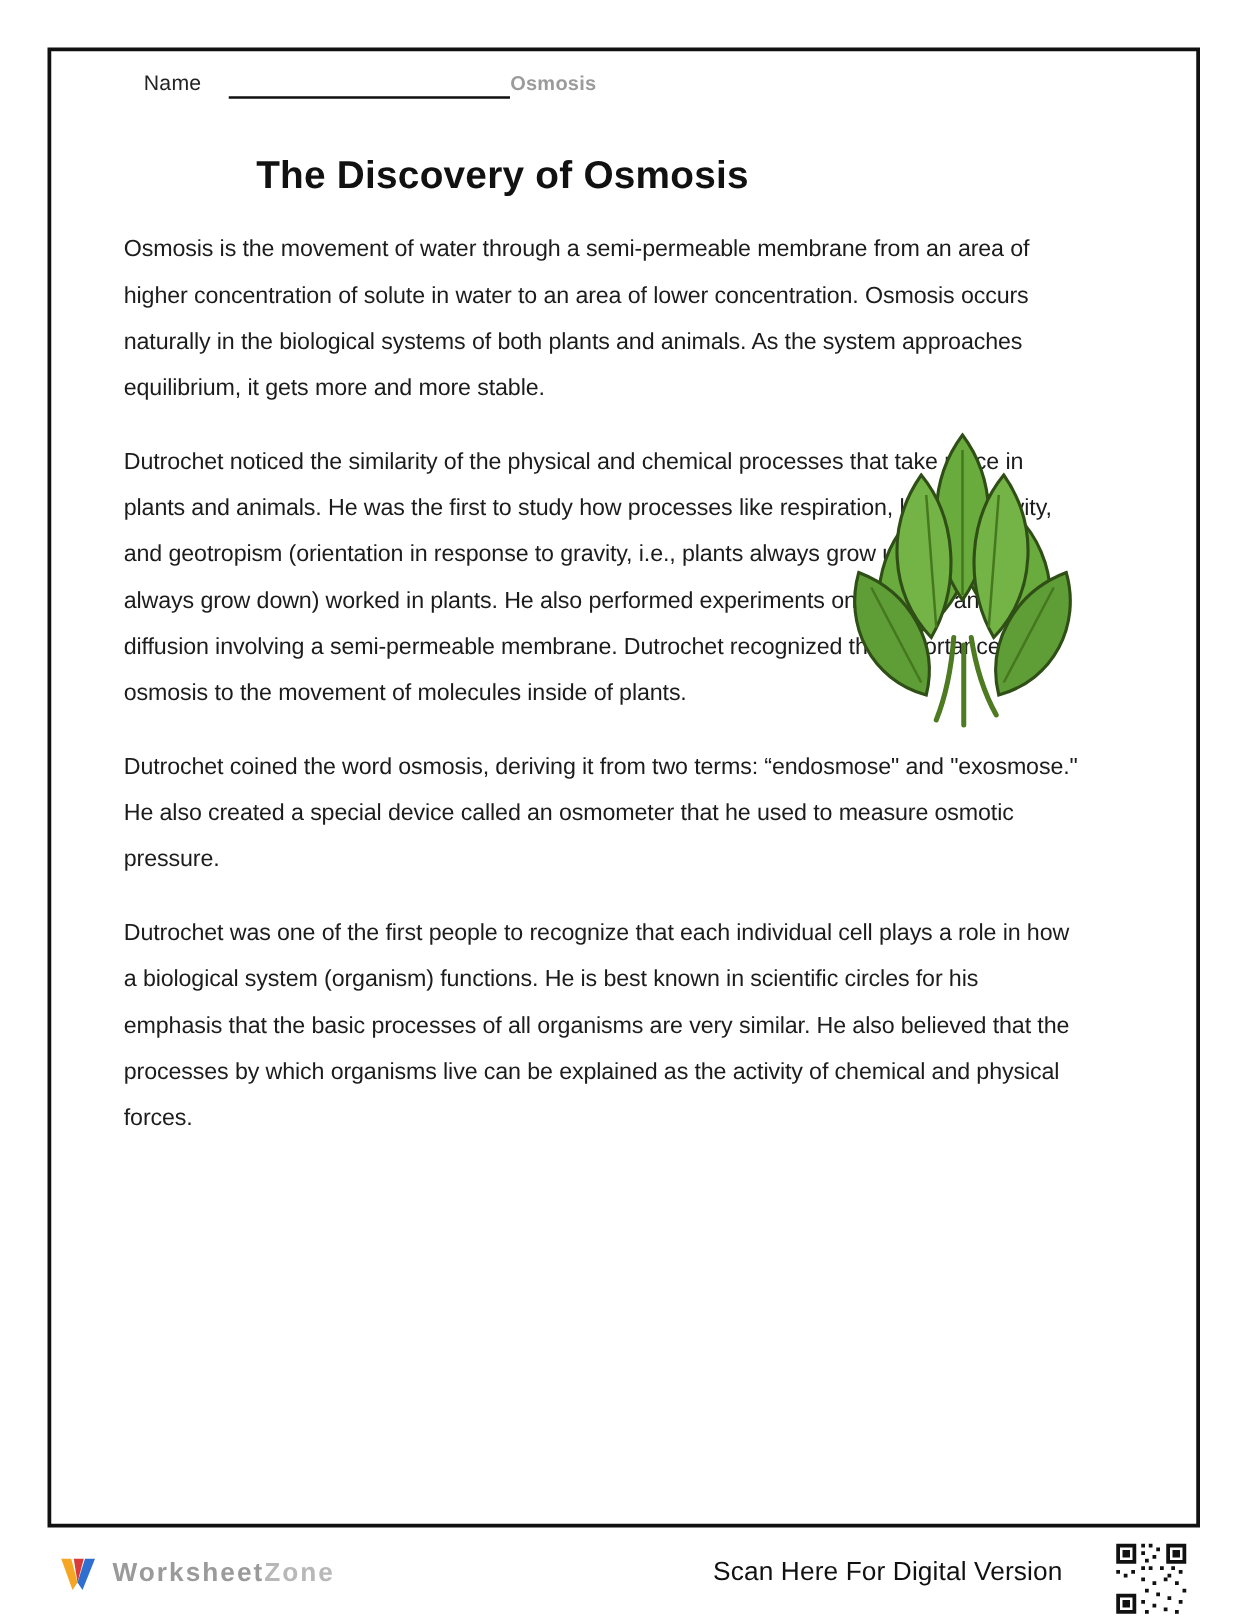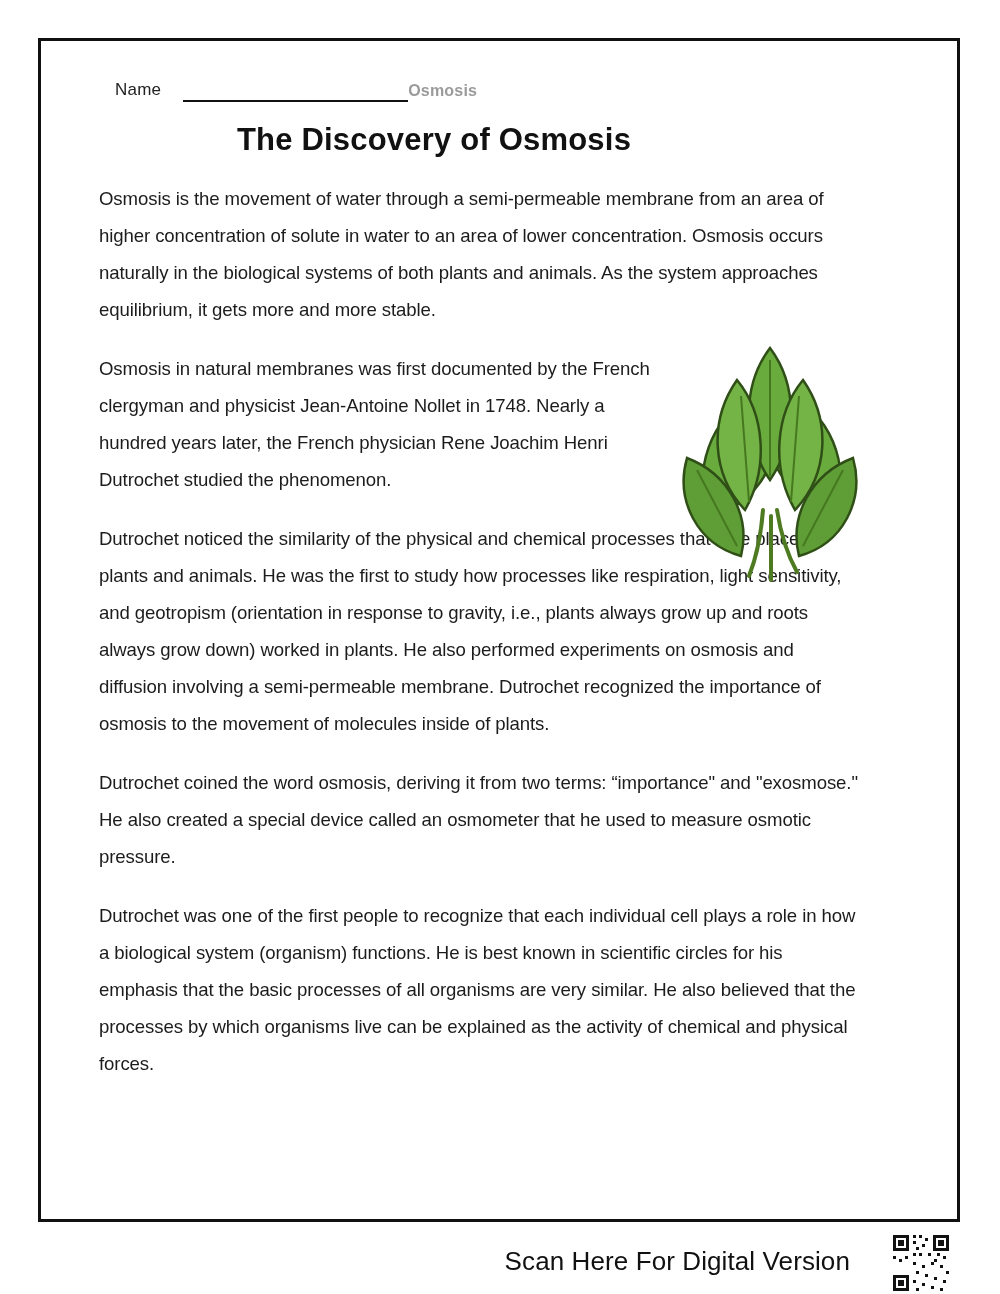--- a/index.html
+++ b/index.html
@@ -23,21 +23,21 @@
     left: 38px;
     top: 38px;
     width: 922px;
     height: 1184px;
     border: 3px solid #111111;
     box-sizing: border-box;
   }
   .header-row {
     position: absolute;
     left: 115px;
-    top: 72px;
+    top: 49px;
     width: 720px;
     height: 30px;
     display: flex;
     align-items: flex-end;
   }
   .name-label {
     font-size: 17px;
     color: #222222;
     letter-spacing: 0.2px;
     padding-bottom: 2px;
@@ -58,21 +58,20 @@
   .title {
     position: absolute;
     left: 0;
     top: 122px;
     width: 804px;
     text-align: center;
     font-size: 31px;
     font-weight: bold;
     color: #111111;
     letter-spacing: 0.2px;
-    padding-left: 32px;
   }
   .content {
     position: absolute;
     left: 99px;
     top: 180px;
     width: 765px;
   }
   .para {
     font-size: 18.6px;
     line-height: 37px;
@@ -116,21 +115,21 @@
     color: #9a9a9a;
     font-weight: bold;
   }
   .brand-text .zone {
     color: #b8b8b8;
   }
   .scan-text {
     position: absolute;
     right: 110px;
     top: 18px;
-    font-size: 26px;
+    font-size: 21px;
     color: #111111;
     letter-spacing: 0.1px;
   }
   .qr {
     position: absolute;
     right: 8px;
     top: 4px;
     width: 62px;
     height: 62px;
   }
@@ -145,23 +144,22 @@
   <div class="header-row">
     <span class="name-label">Name</span>
     <span class="name-line"></span>
     <span class="topic-label">Osmosis</span>
   </div>
 
   <div class="title">The Discovery of Osmosis</div>
 
   <div class="content">
     <p class="para">Osmosis is the movement of water through a semi-permeable membrane from an area of higher concentration of solute in water to an area of lower concentration. Osmosis occurs naturally in the biological systems of both plants and animals. As the system approaches equilibrium, it gets more and more stable.</p>
-    <p class="para narrow-right">Osmosis in natural membranes was first documented by the French clergyman and physicist Jean-Antoine Nollet in 1748. Nearly a hundred years later, the French physician Rene Joachim Henri Dutrochet studied the phenomenon.</p>
     <p class="para">Dutrochet noticed the similarity of the physical and chemical processes that take place in plants and animals. He was the first to study how processes like respiration, light sensitivity, and geotropism (orientation in response to gravity, i.e., plants always grow up and roots always grow down) worked in plants. He also performed experiments on osmosis and diffusion involving a semi-permeable membrane. Dutrochet recognized the importance of osmosis to the movement of molecules inside of plants.</p>
-    <p class="para">Dutrochet coined the word osmosis, deriving it from two terms: “importance" and "exosmose." He also created a special device called an osmometer that he used to measure osmotic pressure.</p>
+    <p class="para">Dutrochet coined the word osmosis, deriving it from two terms: “endosmose" and "exosmose." He also created a special device called an osmometer that he used to measure osmotic pressure.</p>
     <p class="para">Dutrochet was one of the first people to recognize that each individual cell plays a role in how a biological system (organism) functions. He is best known in scientific circles for his emphasis that the basic processes of all organisms are very similar. He also believed that the processes by which organisms live can be explained as the activity of chemical and physical forces.</p>
   </div>
 
   <svg class="leaves" viewBox="0 0 250 245">
     <g stroke="#2f4f17" stroke-width="2.5" fill="#6aab3e">
 
       <path d="M118 60 C72 72 44 120 52 166 C96 168 130 132 136 92 Z" transform="rotate(-12 100 110)"></path>
 
       <path d="M130 58 C178 68 208 116 200 164 C156 166 124 130 118 90 Z" transform="rotate(10 160 110)"></path>
 
@@ -183,20 +181,30 @@
       <path d="M198 130 L158 206"></path>
     </g>
     <g stroke="#4e7a22" stroke-width="4" fill="none" stroke-linecap="round">
       <path d="M118 170 C116 196 112 216 104 236"></path>
       <path d="M132 170 C136 196 142 214 152 232"></path>
       <path d="M126 176 L126 240"></path>
     </g>
   </svg>
 
   <div class="footer">
+    <div class="brand">
+      <svg class="brand-mark" viewBox="0 0 34 34">
+        <path d="M3 5 L11 5 L16 24 L12 30 Z" fill="#f5a623"></path>
+        <path d="M13 5 L21 5 L16 24 Z" fill="#d93b3b"></path>
+        <path d="M22 5 L30 5 L20 30 L16 24 Z" fill="#2f6fd0"></path>
+      </svg>
+      <span class="brand-text">
+        <span>Worksheet</span><span class="zone">Zone</span>
+      </span>
+    </div>
     <div class="scan-text">Scan Here For Digital Version</div>
     <svg class="qr" viewBox="0 0 62 62">
       <rect x="0" y="0" width="62" height="62" fill="#ffffff"></rect>
       <g fill="#111111">
         <rect x="3" y="3" width="16" height="16"></rect>
           <rect x="6" y="6" width="10" height="10" fill="#ffffff"></rect>
           <rect x="8" y="8" width="6" height="6"></rect>
         <rect x="43" y="3" width="16" height="16"></rect>
           <rect x="46" y="6" width="10" height="10" fill="#ffffff"></rect>
           <rect x="48" y="8" width="6" height="6"></rect>

